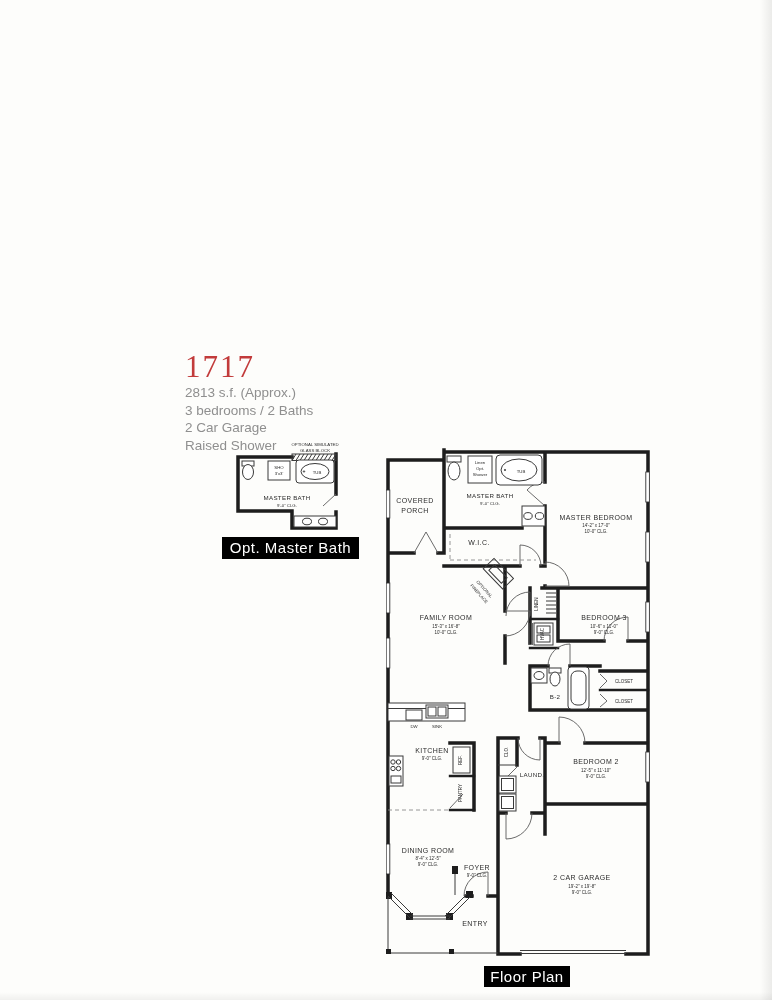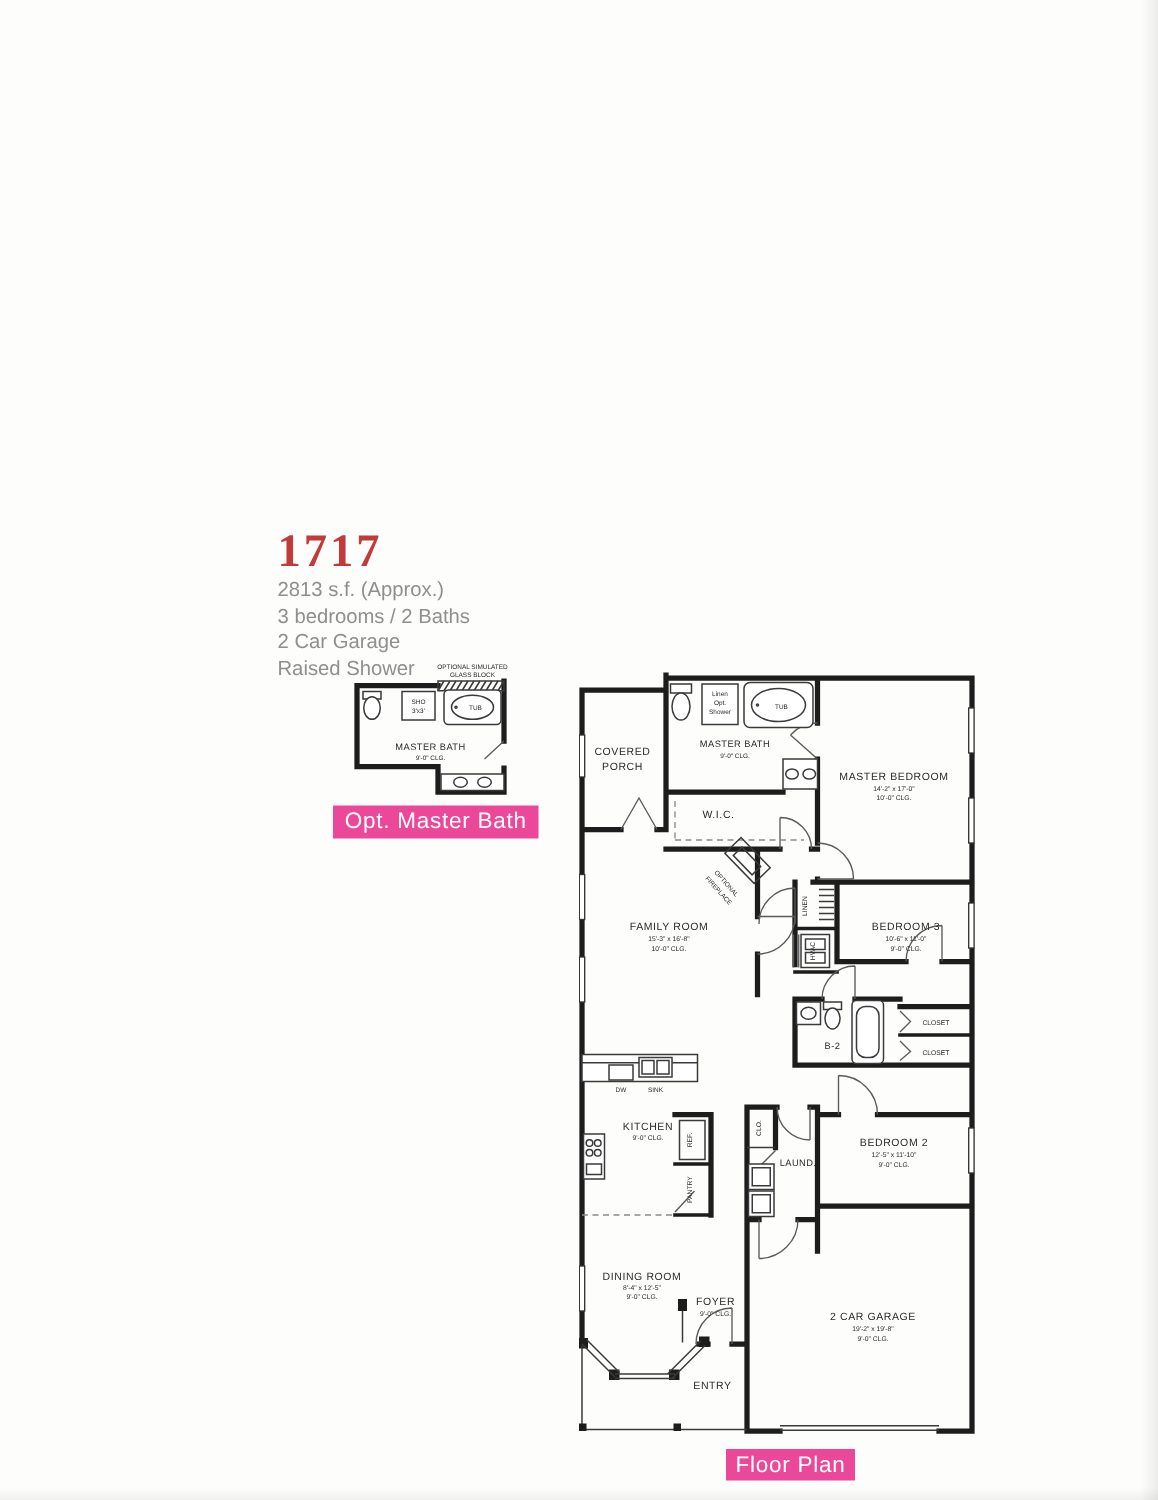--- a/index.html
+++ b/index.html
@@ -8,27 +8,27 @@
     background:#fdfdfb;overflow:hidden;
     font-family:"Liberation Sans", sans-serif;
   }
   .edge-right{position:absolute;top:0;right:0;width:12px;height:100%;
     background:linear-gradient(to right, rgba(0,0,0,0), rgba(0,0,0,0.07));}
   .edge-bottom{position:absolute;left:0;bottom:0;width:100%;height:8px;
     background:linear-gradient(to bottom, rgba(0,0,0,0), rgba(0,0,0,0.05));}
 
   .title-block{position:absolute;left:185px;top:352px;}
   .title-block h1{
-    margin:0;font-family:"Liberation Serif", serif;font-weight:bold;
+    margin:0;font-family:"Liberation Serif", serif;font-weight:normal;
     font-size:31px;line-height:30px;color:#c23b3b;letter-spacing:2px;
   }
   .title-block .sub{color:#8f8f8f;font-size:13.5px;line-height:17.5px;margin-top:2px;}
 
   .banner{
-    position:absolute;background:#ec4899;color:#fff;
+    position:absolute;background:#000000;color:#fff;
     font-size:15px;line-height:21px;text-align:center;
     letter-spacing:0.5px;
   }
   .banner.opt-master{left:222px;top:537px;width:137px;height:22px;line-height:22px;}
   .banner.floor-plan{left:463px;top:966px;width:86px;height:21px;margin-left:21px;}
 
   svg{position:absolute;}
   svg.inset{left:222px;top:438px;}
   svg.main{left:386px;top:446px;}
 

